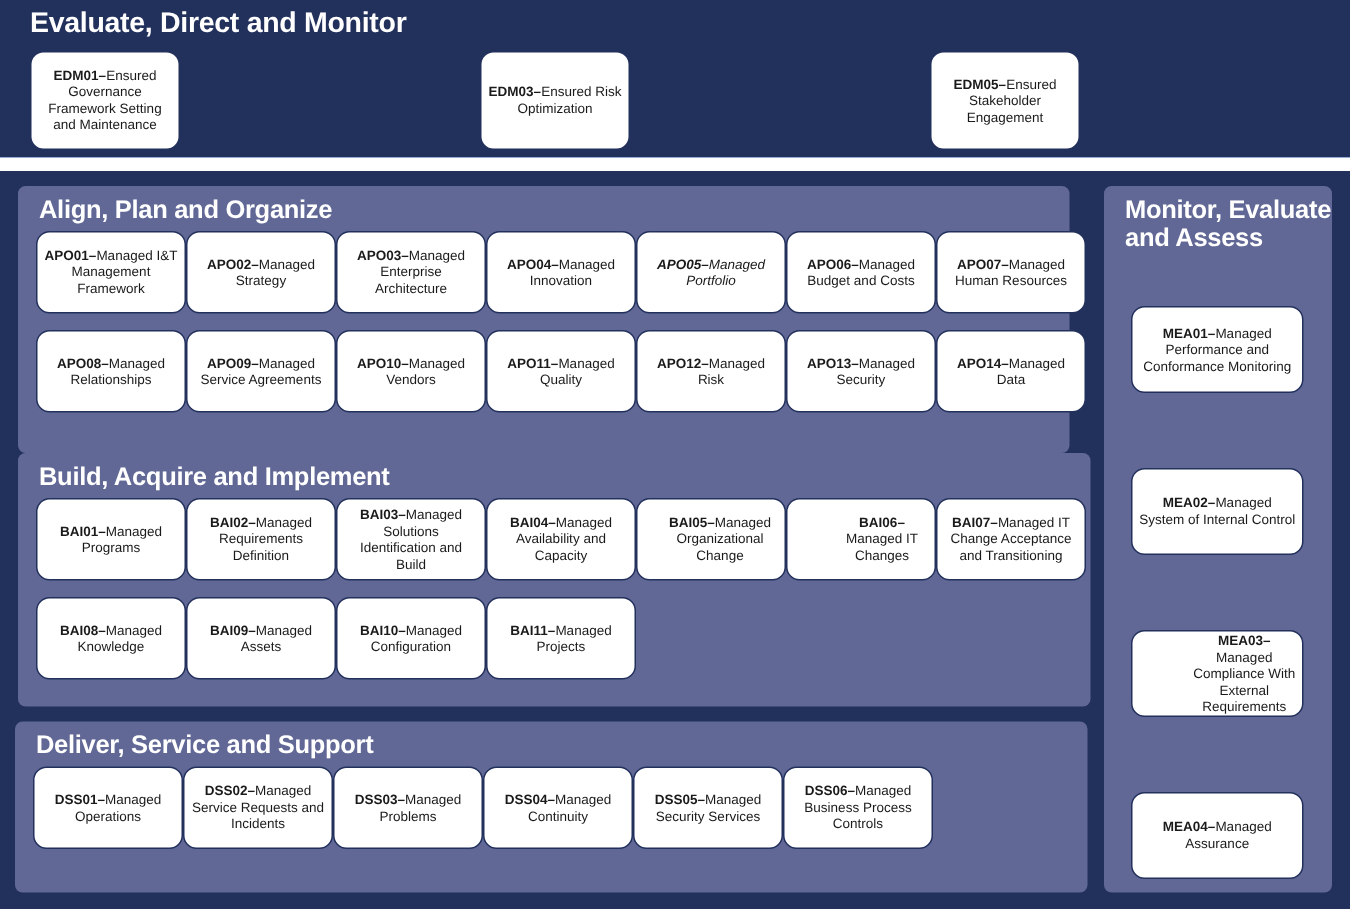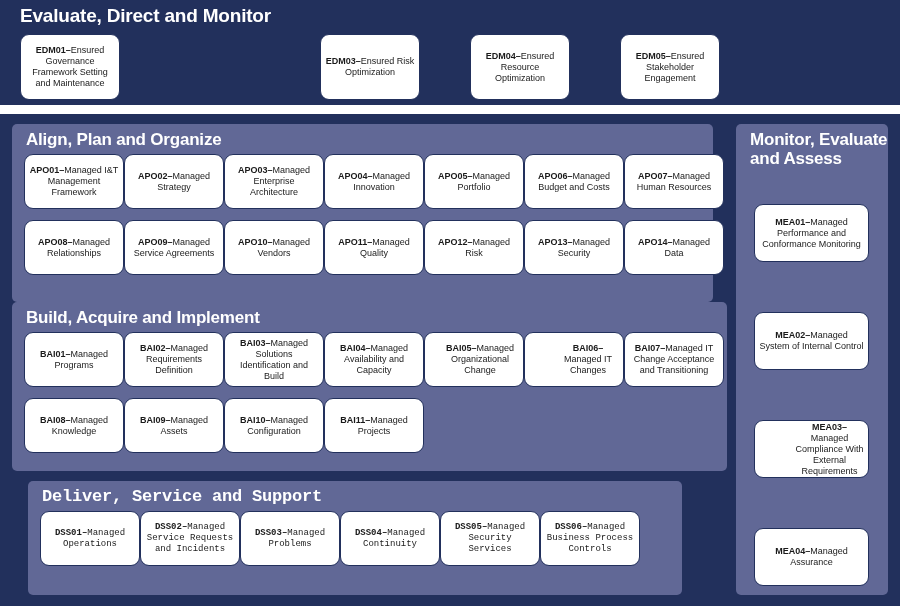--- a/index.html
+++ b/index.html
@@ -71,21 +71,21 @@
     color: #ffffff;
     font-size: 17px;
     font-weight: bold;
     letter-spacing: -0.2px;
     line-height: 19px;
   }
 
   
   #panel-apo { left: 12px;  top: 10px;  width: 701px; height: 178px; }
   #panel-bai { left: 12px;  top: 188px; width: 715px; height: 169px; }
-  #panel-dss { left: 28px;  top: 367px; width: 654px; height: 114px; font-family: Liberation Mono, monospace; }
+  #panel-dss { left: 10px;  top: 367px; width: 715px; height: 114px; }
   #panel-mea { left: 736px; top: 10px;  width: 152px; height: 471px; }
 
   .card {
     position: absolute;
     background: #ffffff;
     border: 1.5px solid #22305c;
     border-radius: 9px;
     color: #1a1a1a;
     font-size: 9px;
     line-height: 11px;
@@ -113,23 +113,20 @@
 
   <div class="edm-band">
     <div class="edm-title">Evaluate, Direct and Monitor</div>
     <div class="edm-cards" id="edm-cards">
         <div class="card edm-card" style="left: 0px;">
           <div class="inner"><span class="code">EDM01</span><span class="sep">–</span><span>Ensured Governance Framework Setting and Maintenance</span></div>
         </div>
         <div class="card edm-card" style="left: 300px;">
           <div class="inner"><span class="code">EDM03</span><span class="sep">–</span><span>Ensured Risk Optimization</span></div>
         </div>
-        <div class="card edm-card" style="left: 450px;">
-          <div class="inner"><span class="code">EDM04</span><span class="sep">–</span><span>Ensured Resource Optimization</span></div>
-        </div>
         <div class="card edm-card" style="left: 600px;">
           <div class="inner"><span class="code">EDM05</span><span class="sep">–</span><span>Ensured Stakeholder Engagement</span></div>
         </div>
       </div>
   </div>
 
   <div class="white-divider"></div>
 
   <div class="lower">
 
@@ -141,21 +138,21 @@
           </div>
           <div class="card grid-card" style="left: 112px; top: 30px;">
             <div class="inner"><span class="code">APO02</span><span class="sep">–</span><span>Managed Strategy</span></div>
           </div>
           <div class="card grid-card" style="left: 212px; top: 30px;">
             <div class="inner"><span class="code">APO03</span><span class="sep">–</span><span>Managed Enterprise Architecture</span></div>
           </div>
           <div class="card grid-card" style="left: 312px; top: 30px;">
             <div class="inner"><span class="code">APO04</span><span class="sep">–</span><span>Managed Innovation</span></div>
           </div>
-          <div class="card grid-card" style="left: 412px; top: 30px;">
+          <div class="card grid-card" style="left: 412px; top: 30px; font-style: italic;">
             <div class="inner"><span class="code">APO05</span><span class="sep">–</span><span>Managed Portfolio</span></div>
           </div>
           <div class="card grid-card" style="left: 512px; top: 30px;">
             <div class="inner"><span class="code">APO06</span><span class="sep">–</span><span>Managed Budget and Costs</span></div>
           </div>
           <div class="card grid-card" style="left: 612px; top: 30px;">
             <div class="inner"><span class="code">APO07</span><span class="sep">–</span><span>Managed Human Resources</span></div>
           </div>
           <div class="card grid-card" style="left: 12px; top: 96px;">
             <div class="inner"><span class="code">APO08</span><span class="sep">–</span><span>Managed Relationships</span></div>

